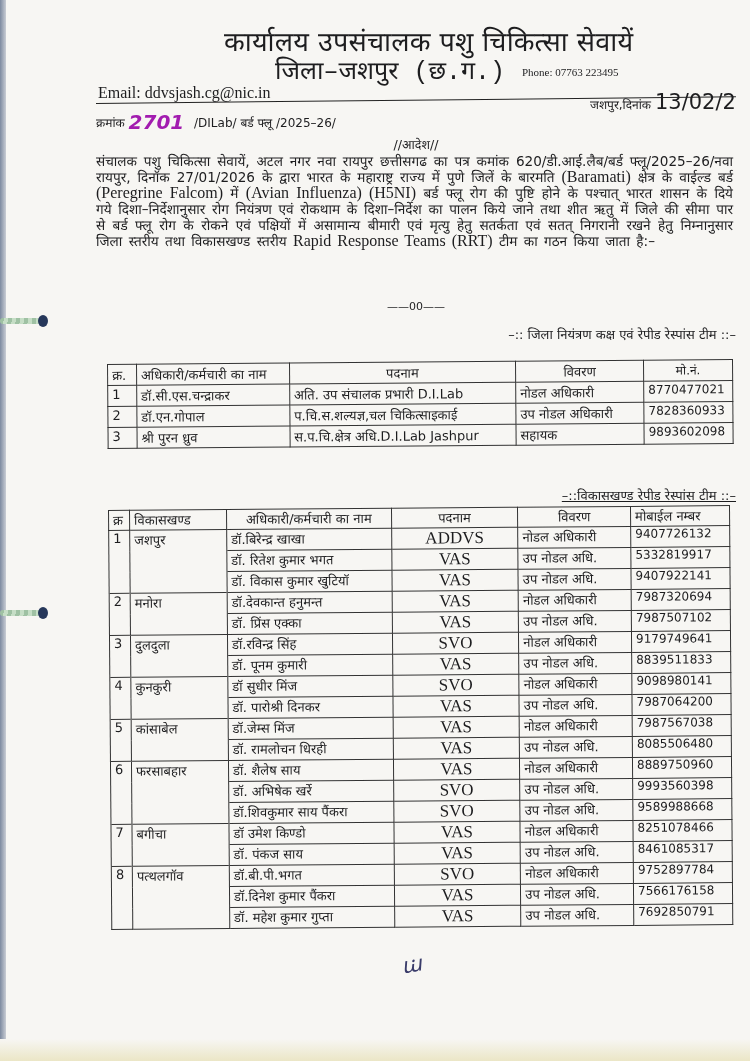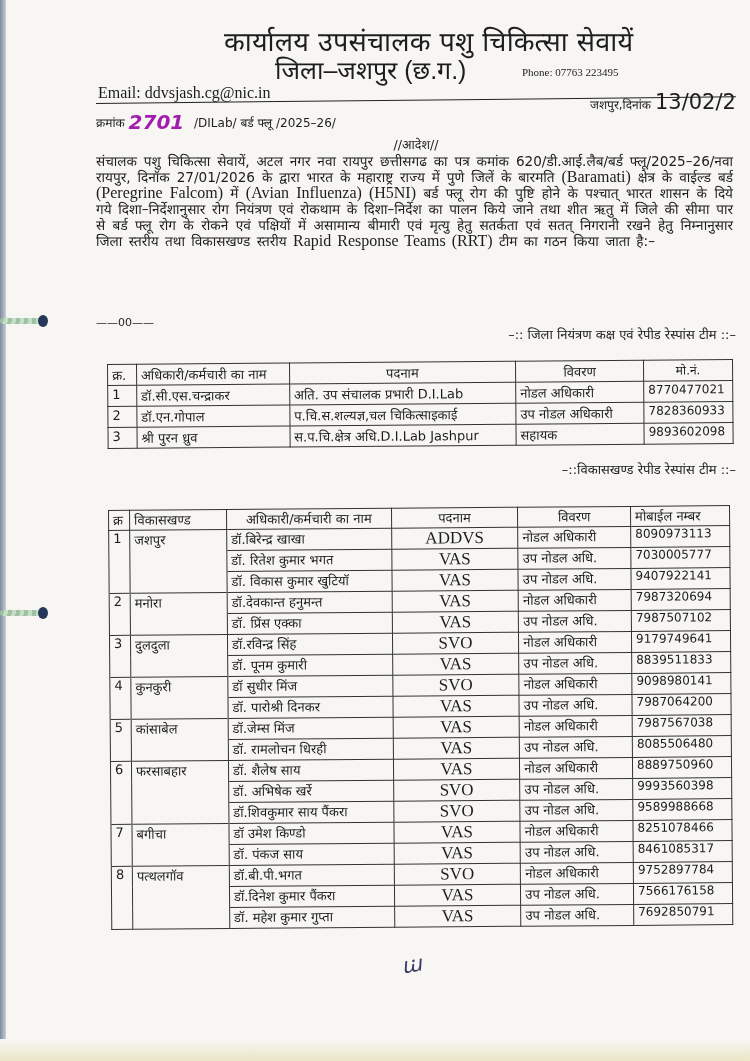--- a/index.html
+++ b/index.html
@@ -21,40 +21,40 @@
       content: ""; position: absolute; right: -6px; top: -3px; width: 10px; height: 12px;
       border-radius: 50%; background: #26375a;
     }
     .bottom-band {
       position: absolute; left: 0; right: 0; bottom: 0; height: 22px;
       background: linear-gradient(to bottom, #f7f6f3, #ebe6c6);
     }
     .page { position: absolute; left: 96px; top: 0; width: 640px; }
 
     .title1 { position: absolute; left: 128px; top: 22px; font-size: 27px; font-family: "DejaVu Sans", sans-serif; font-weight: 500; letter-spacing: 0.2px; }
-    .title2 { position: absolute; left: 179px; top: 52px; font-size: 25px; font-family: Liberation Sans, sans-serif; }
+    .title2 { position: absolute; left: 179px; top: 52px; font-size: 25px; font-family: Liberation Mono, monospace; }
     .phone { position: absolute; left: 426px; top: 66px; font-size: 11px; }
     .email { position: absolute; left: 2px; top: 84px; font-size: 16px; }
     .rule { position: absolute; left: 0; top: 103px; width: 640px; height: 1px; background: #222; transform: rotate(-0.6deg); transform-origin: left; }
     .date { position: absolute; left: 494px; top: 90px; font-size: 12px; font-family: "DejaVu Sans", sans-serif; }
     .date .hand { font-family: "DejaVu Sans", sans-serif; font-size: 21px; }
     .ref { position: absolute; left: 0; top: 110px; font-size: 12px; font-family: "DejaVu Sans", sans-serif; }
     .ref .num { font-size: 20px; font-style: italic; color: #a21caf; font-weight: bold; margin-right: 6px; vertical-align: -2px; }
 
     .order-title { position: absolute; left: 0; width: 640px; top: 136px; text-align: center; font-size: 12.5px; font-family: "DejaVu Sans", sans-serif; }
     .para {
       position: absolute; left: 0; top: 153px; width: 637px;
       font-size: 13.6px; line-height: 16px; text-align: justify;
       font-family: "DejaVu Sans", sans-serif; word-spacing: 2px;
     }
     .para .latin { font-family: "Liberation Serif", serif; font-size: 16px; }
-    .divider-oo { position: absolute; left: 0; width: 640px; top: 316px; font-size: 11px; font-family: "DejaVu Sans", sans-serif; }
+    .divider-oo { position: absolute; left: 0; width: 640px; top: 300px; text-align: center; font-size: 11px; font-family: "DejaVu Sans", sans-serif; }
     .sec-title { position: absolute; left: 0; width: 640px; text-align: right; font-size: 13px; font-family: "DejaVu Sans", sans-serif; }
     .sec1 { top: 325px; }
-    .sec2 { top: 460px; }
+    .sec2 { top: 486px; text-decoration: underline; }
 
     table { border-collapse: collapse; position: absolute; font-family: "DejaVu Sans", sans-serif; }
     td, th { border: 1px solid #333; font-weight: normal; vertical-align: top; padding: 1px 4px; font-size: 13px; text-align: left; }
 
     .tbl1 { left: 11px; top: 364px; width: 626px; transform: rotate(-0.45deg); transform-origin: left top; }
     .tbl1 td, .tbl1 th { height: 18px; }
     .tbl1 .c-num { width: 20px; }
     .tbl1 .c-name { width: 146px; }
     .tbl1 .c-desig { width: 222px; }
     .tbl1 .c-role { width: 122px; }
@@ -158,29 +158,29 @@
         <th class="c-mob">मोबाईल नम्बर</th>
       </tr>
     </thead>
     <tbody id="tbl2-body">
         <tr>
           <td class="c-num">1</td>
           <td class="c-block">जशपुर</td>
           <td class="c-name">डॉ.बिरेन्द्र खाखा</td>
           <td class="c-desig">ADDVS</td>
           <td class="c-role">नोडल अधिकारी</td>
-          <td class="c-mob">8090973113</td>
+          <td class="c-mob">9407726132</td>
         </tr>
         <tr>
           <td class="c-num grp-cont"></td>
           <td class="c-block grp-cont"></td>
           <td class="c-name">डॉ. रितेश कुमार भगत</td>
           <td class="c-desig">VAS</td>
           <td class="c-role">उप नोडल अधि.</td>
-          <td class="c-mob">7030005777</td>
+          <td class="c-mob">5332819917</td>
         </tr>
         <tr>
           <td class="c-num grp-cont"></td>
           <td class="c-block grp-cont"></td>
           <td class="c-name">डॉ. विकास कुमार खुटियॉ</td>
           <td class="c-desig">VAS</td>
           <td class="c-role">उप नोडल अधि.</td>
           <td class="c-mob">9407922141</td>
         </tr>
         <tr>

